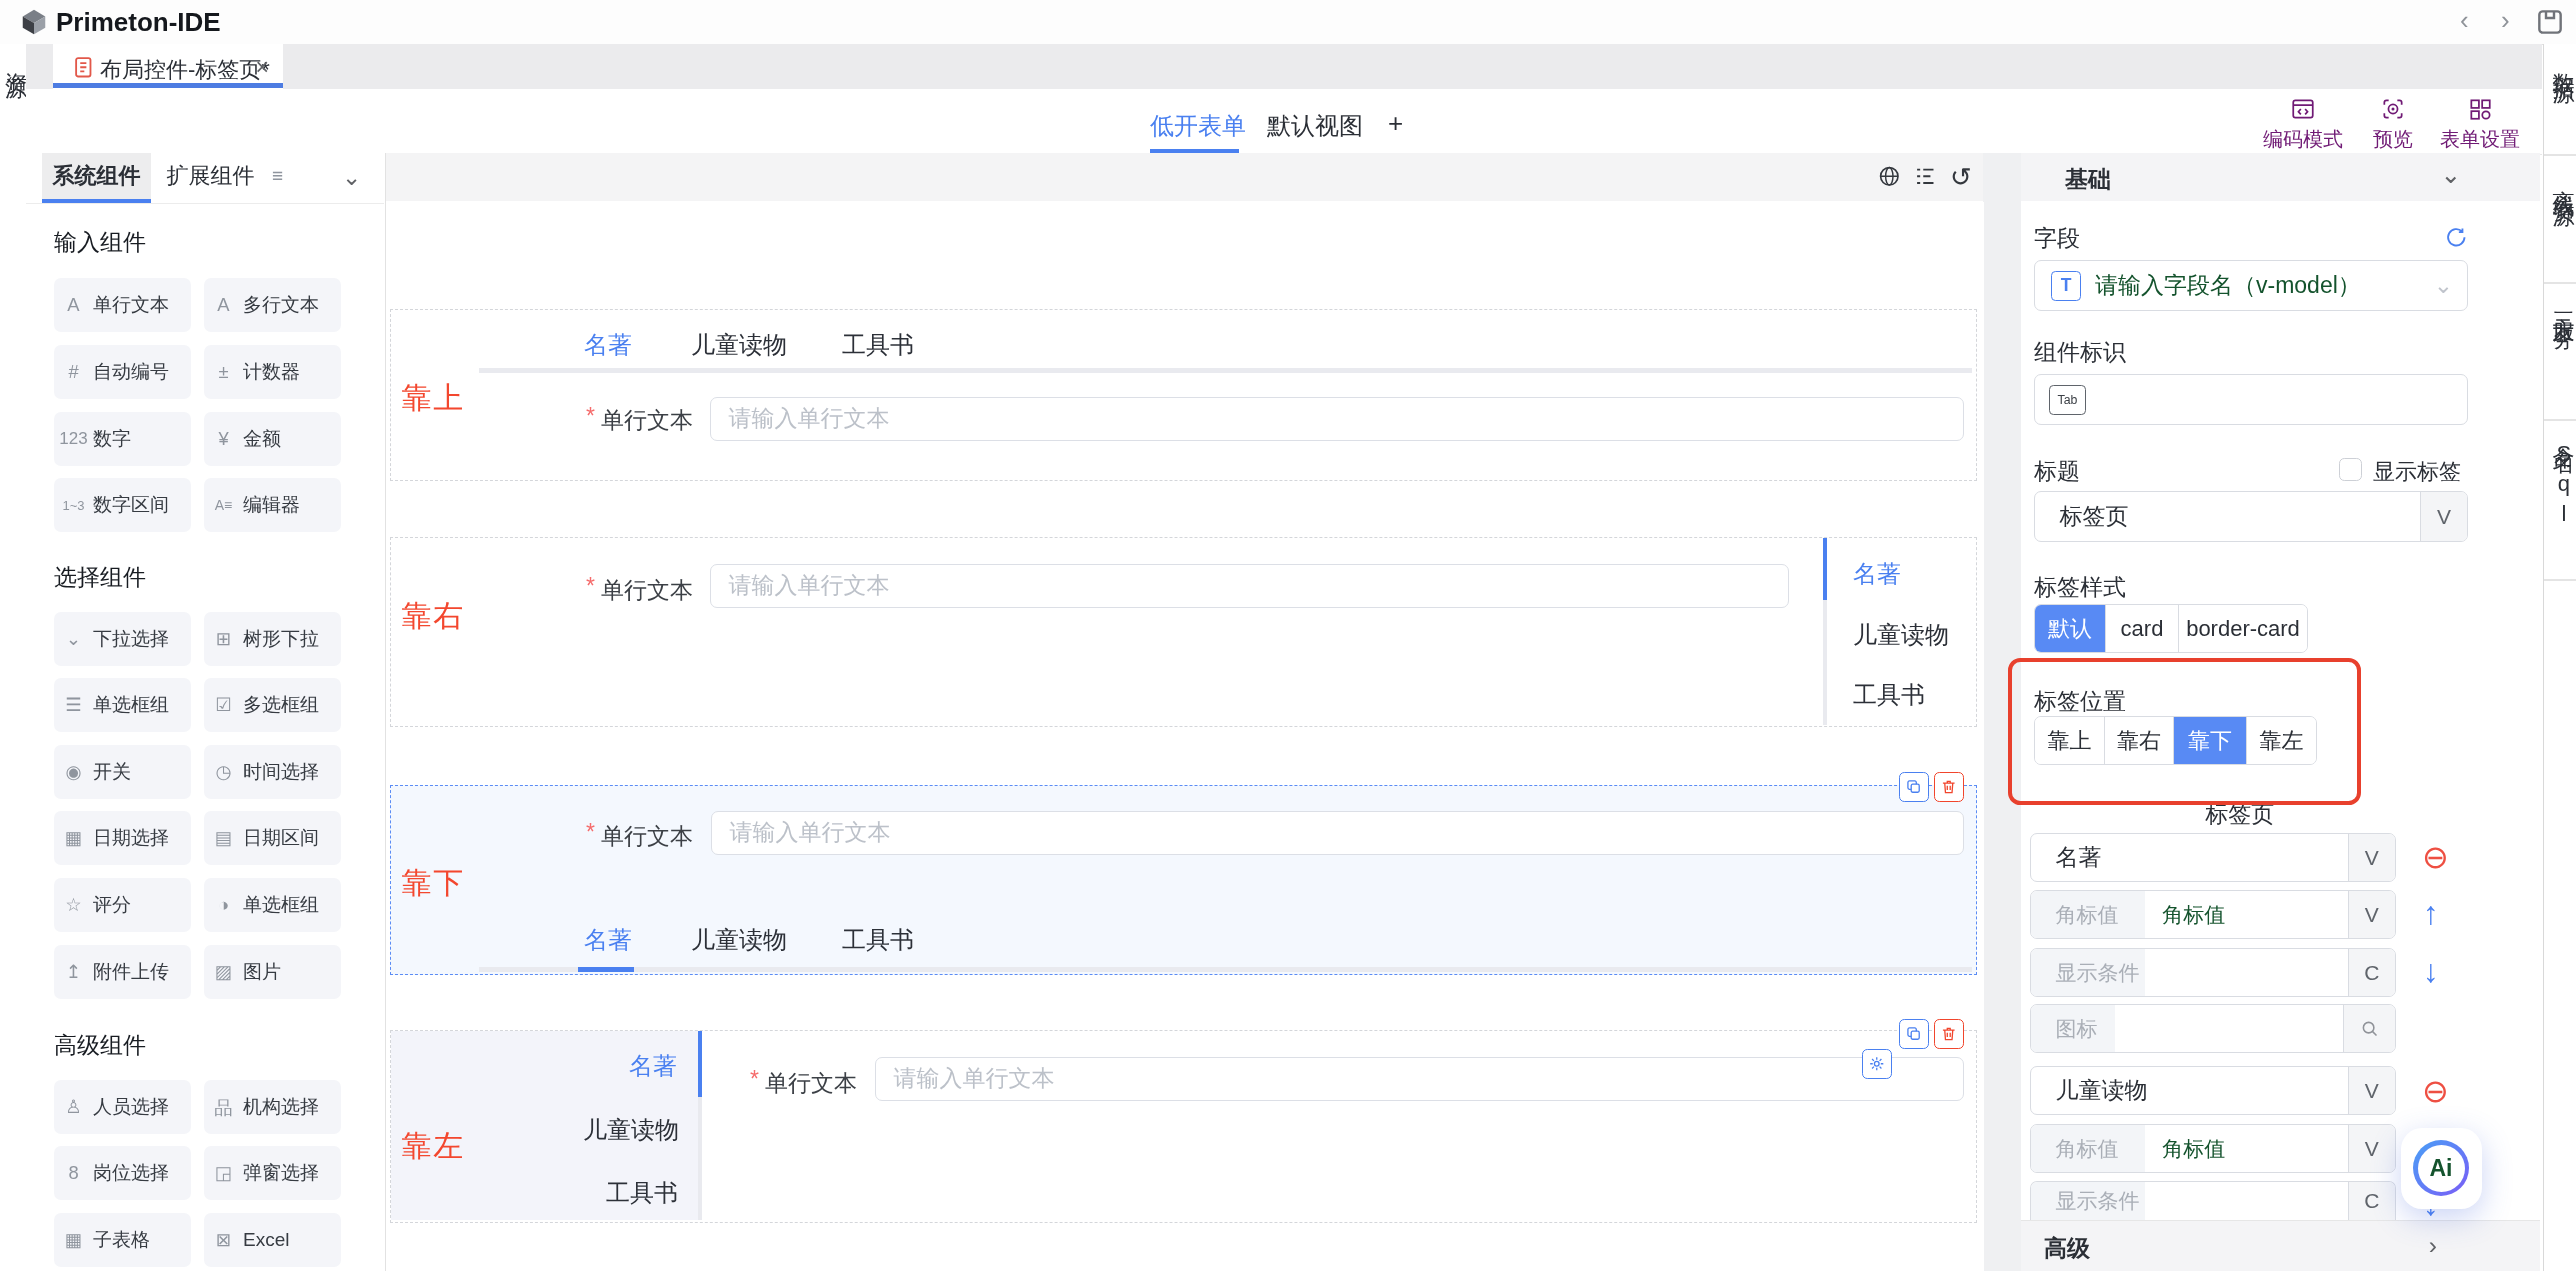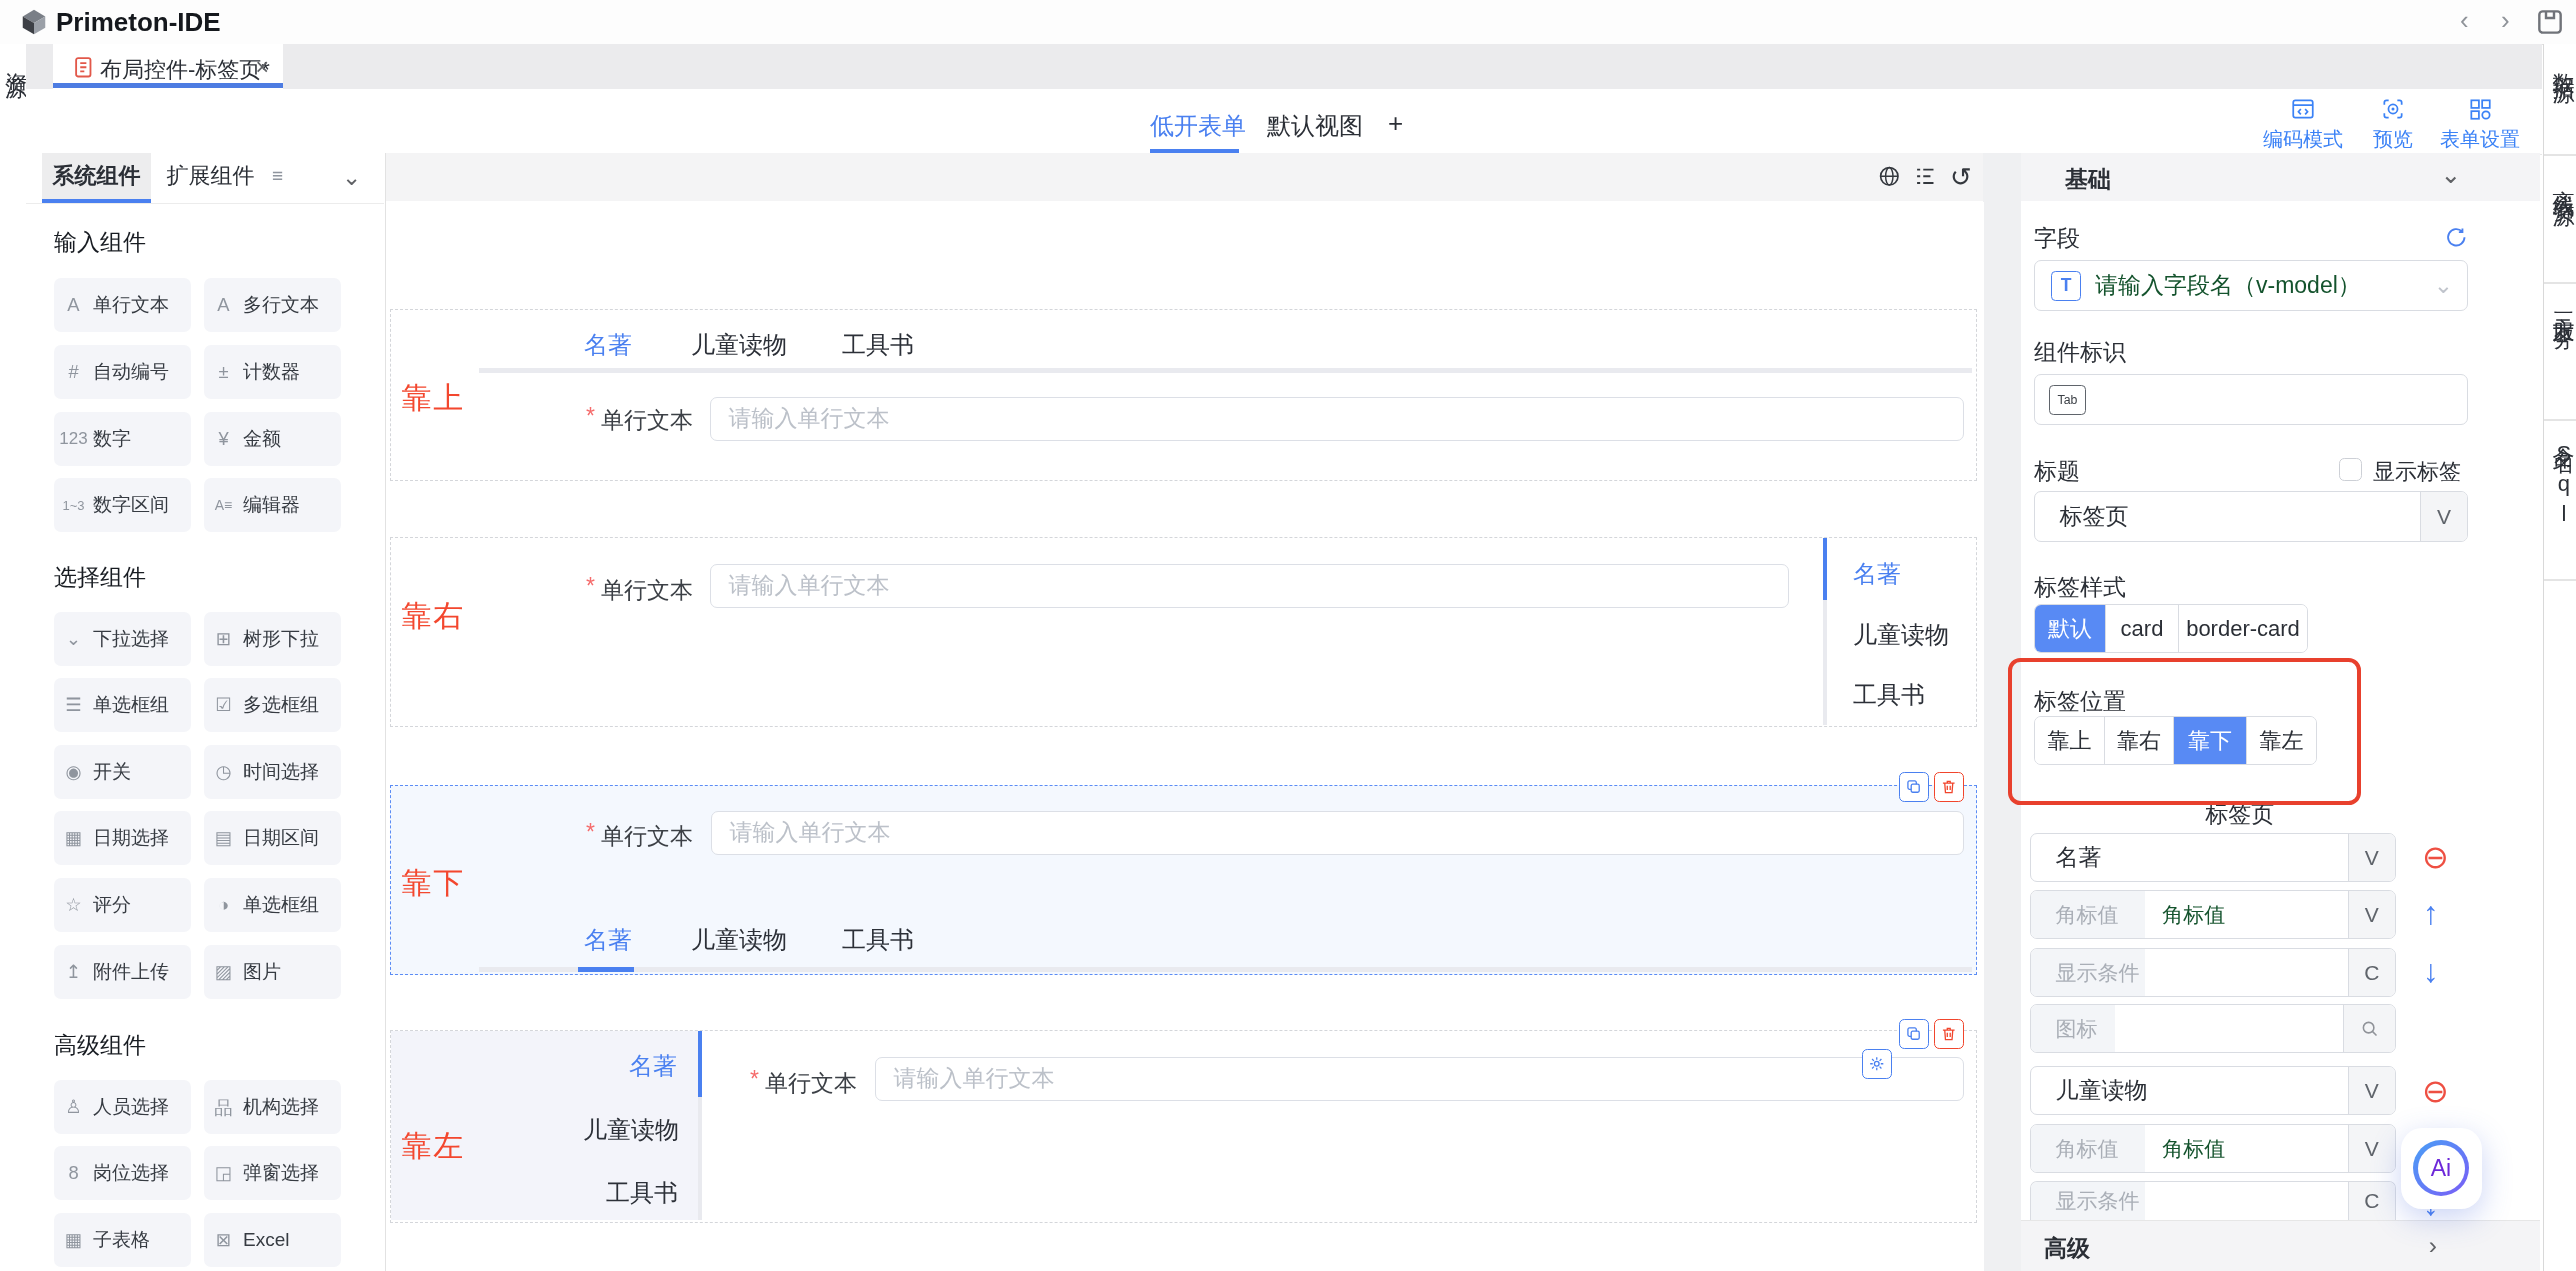--- a/index.html
+++ b/index.html
@@ -19,21 +19,21 @@
   #strip{left:26px;top:44px;width:2516px;height:45px;background:#ebebed;}
   #doctab{left:53px;top:44px;width:230px;height:45px;background:#fff;}
   #doctab .t{position:absolute;left:47px;top:10.5px;font-size:22px;color:#2b2f36;}
   #doctab .x{position:absolute;right:14px;top:9.6px;font-size:23px;color:#606266;}
   #tabline{left:53px;top:83px;width:230px;height:5.3px;background:#4d7ce2;}
   
   #vrow{left:26px;top:89px;width:2516px;height:65px;background:#fff;border-bottom:1.8px solid #e8e8e8;}
   .vt{position:absolute;top:21px;font-size:24px;color:#2b2f36;}
   .vt.act{color:#4a80f0;}
   #vline{left:1150px;top:149px;width:89px;height:4.4px;background:#4a80f0;}
-  .topact{position:absolute;top:96px;width:114px;text-align:center;color:#3b82f6;cursor:pointer;}
+  .topact{position:absolute;top:96px;width:114px;text-align:center;color:#701a75;cursor:pointer;}
   .topact svg{margin:0 auto;}
   .topact .lb{display:block;font-size:20px;margin-top:3.5px;}
   
   #cpanel{left:26px;top:153px;width:359px;height:1118px;background:#fff;border-right:1.8px solid #e2e2e2;}
   #cptabs{position:absolute;left:0;top:0;width:358px;height:50px;border-bottom:1.8px solid #ececec;}
   .cptab{position:absolute;top:0;height:46px;line-height:46px;font-size:22px;padding:0 10.5px;color:#2b2f36;}
   .cptab.act{background:#ededee;font-weight:700;border-bottom:4.4px solid #4a80f0;}
   .gtitle{position:absolute;font-size:23px;font-weight:500;color:#181c22;}
   .citem{position:absolute;width:137px;height:54px;background:#f4f5f9;border-radius:7px;display:flex;align-items:center;cursor:grab;}
   .citem .gi{width:39px;text-align:center;font-size:18.4px;color:#8f959e;flex:none;}
@@ -74,21 +74,21 @@
   .seg.act{background:#588af4;color:#fff;}
   .sideic{position:absolute;font-size:32px;line-height:32px;}
   .blue{color:#4a80f0;} .redc{color:#ee4f42;}
   #redbox{left:2008px;top:658px;width:345px;height:139px;border:4.4px solid #e8402d;border-radius:12.3px;background:transparent;pointer-events:none;}
   .tbox{display:inline-flex;align-items:center;justify-content:center;border:1.8px solid #4a80f0;color:#4a80f0;border-radius:4.4px;font-weight:700;}
   .tabbox{display:inline-flex;align-items:center;justify-content:center;border:1.8px solid #5f646b;color:#3c4046;border-radius:4.4px;font-size:12.3px;}
   .chk{position:absolute;width:23px;height:23px;border:1.8px solid #cdd0d6;border-radius:5.3px;background:#fff;box-sizing:border-box;}
   
   #aihalo{left:2401px;top:1128px;width:81px;height:81px;background:#fff;border-radius:21px;box-shadow:0 8.8px 30px rgba(70,100,220,.28);}
   #aibtn{left:2413px;top:1140px;width:56px;height:56px;border-radius:50%;background:linear-gradient(135deg,#49a0f6,#7a5cf6);display:flex;align-items:center;justify-content:center;cursor:pointer;}
-  #aibtn .inner{width:47px;height:47px;border-radius:50%;background:#fff;display:flex;align-items:center;justify-content:center;font-size:23px;font-weight:400;color:#6d28d9;}
+  #aibtn .inner{width:47px;height:47px;border-radius:50%;background:#fff;display:flex;align-items:center;justify-content:center;font-size:23px;font-weight:700;color:#14532d;}
 </style>
 </head>
 <body>
 
 <svg width="0" height="0" style="position:absolute">
   <defs>
     <symbol id="i-doc" viewBox="0 0 24 24">
         <rect x="5" y="3" width="14" height="18" rx="2" fill="none" stroke="currentColor" stroke-width="1.8"></rect>
         <path d="M9 8h6M9 12h6M9 16h4" fill="none" stroke="currentColor" stroke-width="1.8"></path>
       </symbol>

